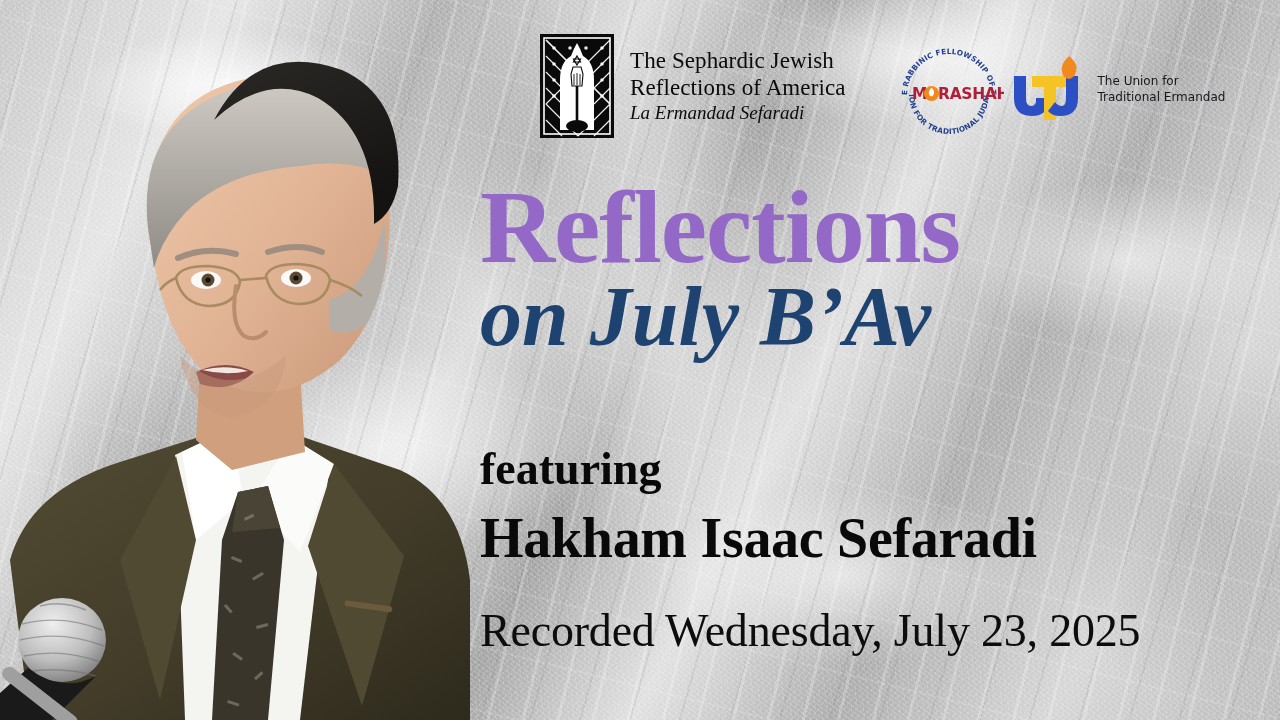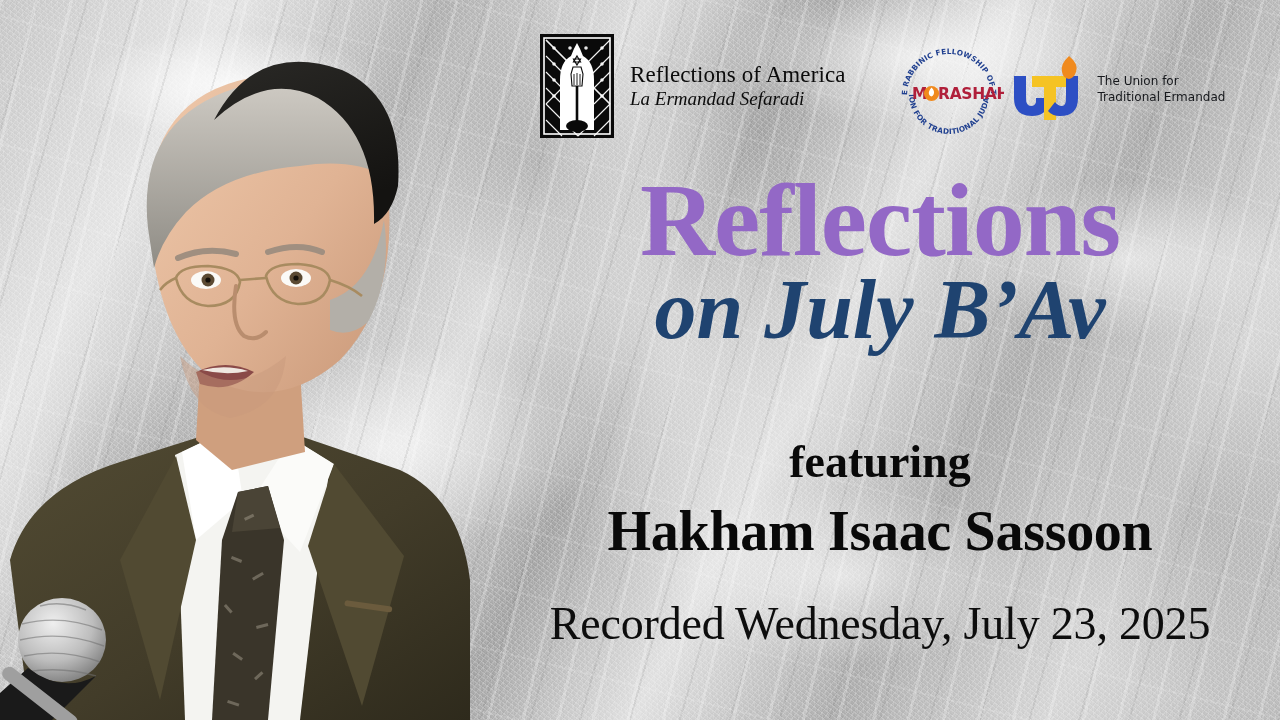--- a/index.html
+++ b/index.html
@@ -66,21 +66,21 @@
   .utj-block { display:flex; align-items:center; gap:6px; margin-left:48px; margin-top:10px; }
   .morashah { width:110px; height:92px; flex:none; }
   .utj-mark { width:80px; height:72px; flex:none; margin-left:-4px; }
   .utj-text {
     font-family:"DejaVu Sans", sans-serif;
     font-size:12px; line-height:1.32; color:#16181c; white-space:nowrap;
     margin-left:6px;
   }
 
   
-  .headline { position:absolute; left:480px; top:169px; width:800px; text-align:center; }
+  .headline { position:absolute; left:480px; top:176px; width:800px; }
 
   .t-reflections {
     font-family:"Liberation Serif", serif;
     font-weight:700;
     font-size:104px;
     line-height:.98;
     color:#9368c6;
     letter-spacing:-1px;
   }
   .t-subtitle {
@@ -269,20 +269,21 @@
         </g>
 
         <path d="M33 33 L41 33 L43 40 L42 52 L32 52 L31 40 Z" fill="#ffffff" stroke="#0a0a0a" stroke-width="1.1"></path>
         <g stroke="#0a0a0a" stroke-width=".9">
           <path d="M34 40 L34 51 M37 39 L37 51 M40 40 L40 51"></path>
         </g>
         <path d="M37 52 L37 88" stroke="#0a0a0a" stroke-width="2.6"></path>
         <ellipse cx="37" cy="92" rx="11" ry="6" fill="#0a0a0a"></ellipse>
       </svg>
       <div class="sjba-text">
+        <div class="sjba-l1">The Sephardic Jewish</div>
         <div class="sjba-l2">Reflections of America</div>
         <div class="sjba-l3">La Ermandad Sefaradi</div>
       </div>
     </div>
 
     <div class="utj-block">
 
       <svg class="morashah" viewBox="0 0 110 92">
         <defs>
           <path id="arcTop" d="M13 52 A42 42 0 0 1 97 52"></path>
@@ -317,17 +318,17 @@
         <div>The Union for</div>
         <div>Traditional Ermandad</div>
       </div>
     </div>
   </div>
 
   <div class="headline">
     <div class="t-reflections">Reflections</div>
     <div class="t-subtitle">on July B’Av</div>
     <div class="t-featuring">featuring</div>
-    <div class="t-name">Hakham Isaac Sassoon</div>
+    <div class="t-name">Hakham Isaac Sefaradi</div>
     <div class="t-date">Recorded Wednesday, July 23, 2025</div>
   </div>
 
 </div>
 
 </body></html>

